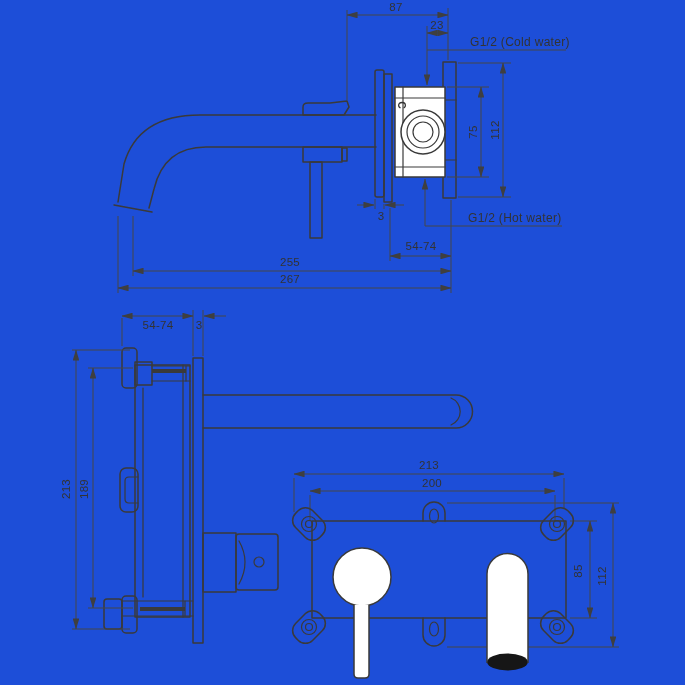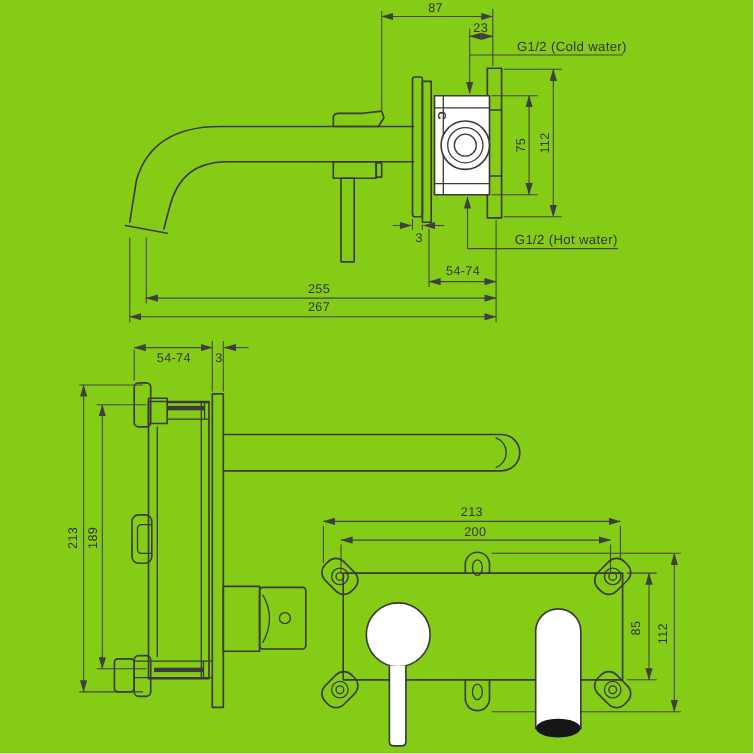--- a/index.html
+++ b/index.html
@@ -1,16 +1,16 @@
 <!DOCTYPE html>
 <html><head>
 <meta charset="utf-8">
 <style>
   html,body{margin:0;padding:0;background:#ffffff;}
-  .stage{position:relative;width:685px;height:685px;background:#84cc16;overflow:hidden;
+  .stage{position:relative;width:685px;height:685px;background:#1d4ed8;overflow:hidden;
          font-family:"Liberation Sans", sans-serif;}
   svg{display:block;}
   .geo{fill:none;stroke:#3a3a3a;stroke-width:1.5;stroke-linecap:round;stroke-linejoin:round;}
   .geo2{fill:none;stroke:#3a3a3a;stroke-width:1.2;stroke-linecap:round;stroke-linejoin:round;}
   .fillw{fill:#ffffff;stroke:#3a3a3a;stroke-width:1.5;stroke-linejoin:round;}
   .dim{fill:none;stroke:#464646;stroke-width:1;stroke-linecap:butt;}
   .dt{font-family:"Liberation Sans", sans-serif;font-size:11.5px;fill:#333333;letter-spacing:.3px;}
   .dtb{font-family:"Liberation Sans", sans-serif;font-size:12px;fill:#333333;letter-spacing:.3px;}
   .mark{font-family:"Liberation Sans", sans-serif;font-size:10.5px;fill:#333333;font-weight:bold;}
   .dark{fill:#3a3a3a;stroke:none;}

